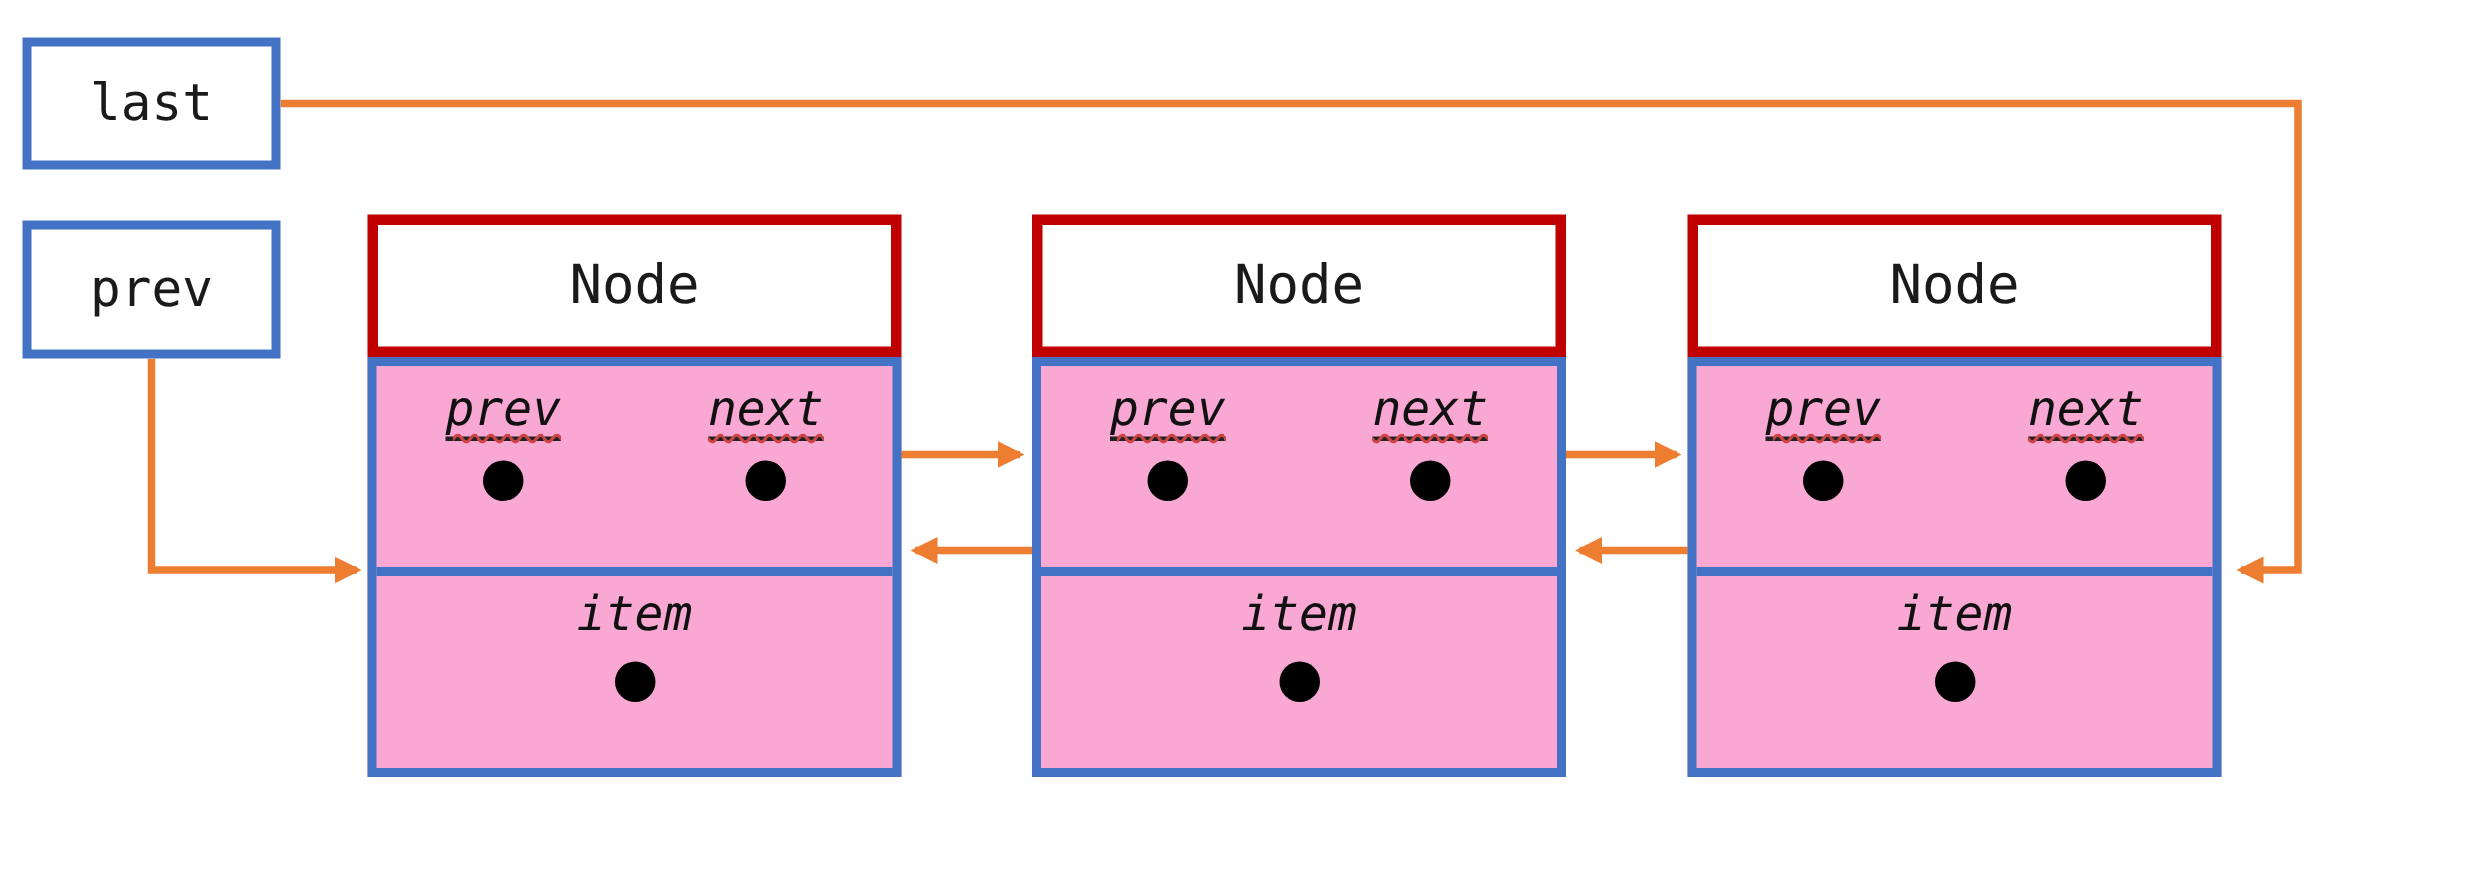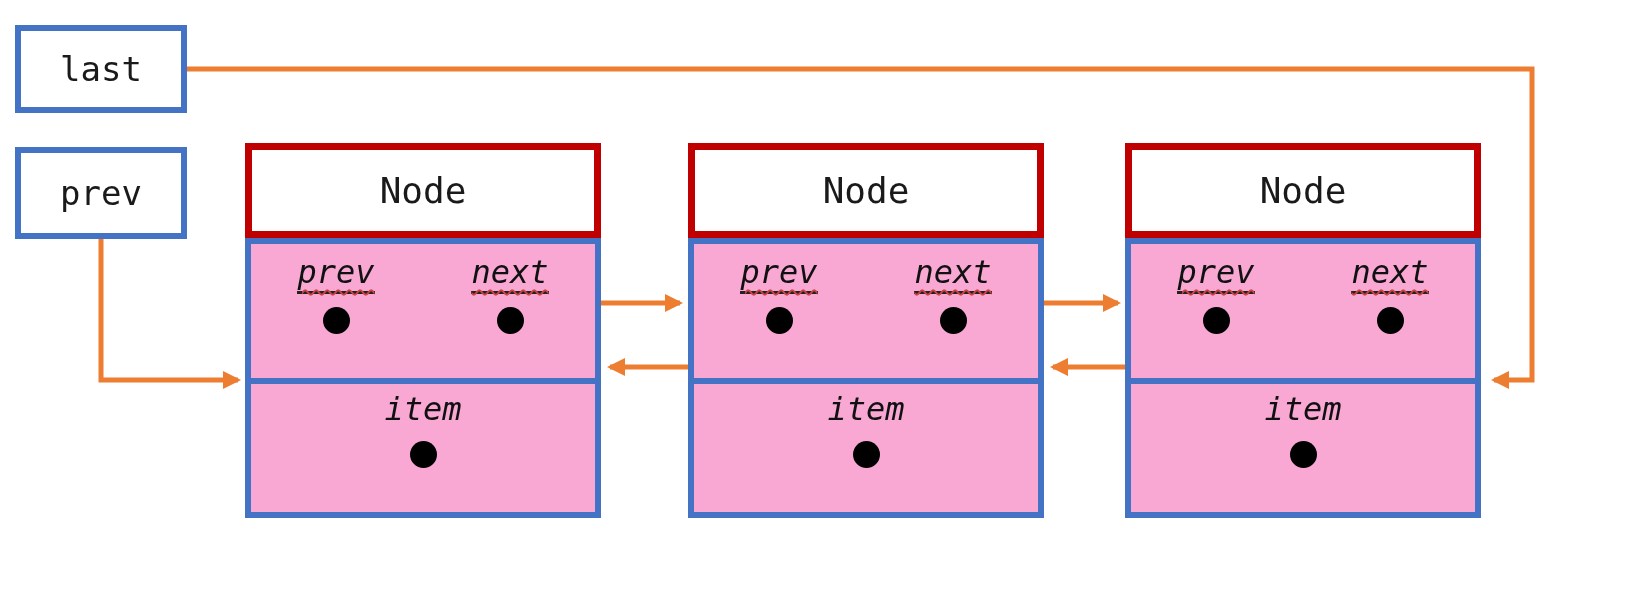--- a/index.html
+++ b/index.html
@@ -51,21 +51,21 @@
     font-style: italic;
   }
   .fields-row { display: flex; height: 134px; }
   .field-cell {
     flex: 1;
     display: flex;
     flex-direction: column;
     align-items: center;
     padding-top: 10px;
   }
-  .field-cell + .field-cell { border-left: 4px solid #f9a8d4; }
+  .field-cell + .field-cell { border-left: 6px solid #f9a8d4; }
   .item-row {
     border-top: 6px solid #4472C4;
     height: 134px;
     display: flex;
     flex-direction: column;
     align-items: center;
     padding-top: 7px;
   }
   .field-label {
     font-size: 32px;

